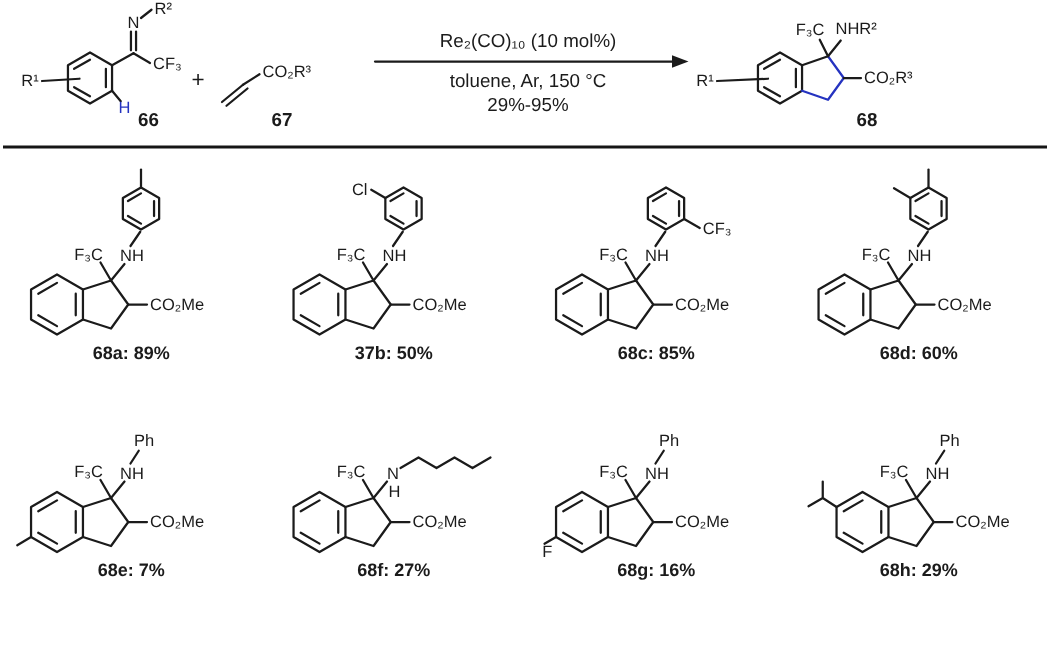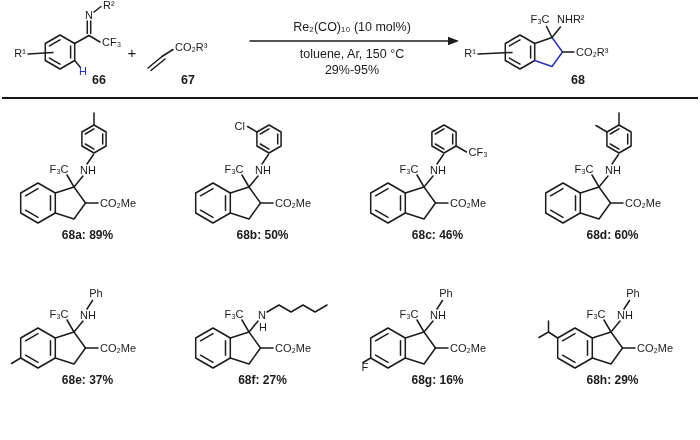--- a/index.html
+++ b/index.html
@@ -118,35 +118,35 @@
     <svg class="mol" viewBox="0 0 160 124">
       <use href="#indane" y="28"></use>
       <line class="bd" x1="79" y1="59" x2="85.5" y2="49.5"></line>
       <use href="#benz" x="86" y="34"></use>
       <line class="bd" x1="73.9" y1="27" x2="64.5" y2="21.5"></line>
       <text class="atm" x="62" y="25" text-anchor="end">Cl</text>
       <text class="atm" x="51" y="68" text-anchor="middle">F₃C</text>
       <text class="atm" x="72" y="69">NH</text>
       <text class="atm" x="92" y="101.5">CO₂Me</text>
     </svg>
-    <div class="caption">68b: 50%</div>
+    <div class="caption">37b: 50%</div>
   </div>
 
   <div class="cell">
     <svg class="mol" viewBox="0 0 160 124">
       <use href="#indane" y="28"></use>
       <line class="bd" x1="79" y1="59" x2="85.5" y2="49.5"></line>
       <use href="#benz" x="86" y="34"></use>
       <line class="bd" x1="98.1" y1="41" x2="108.5" y2="47"></line>
       <text class="atm" x="110.5" y="51">CF₃</text>
       <text class="atm" x="51" y="68" text-anchor="middle">F₃C</text>
       <text class="atm" x="72" y="69">NH</text>
       <text class="atm" x="92" y="101.5">CO₂Me</text>
     </svg>
-    <div class="caption">68c: 46%</div>
+    <div class="caption">68c: 85%</div>
   </div>
 
   <div class="cell">
     <svg class="mol" viewBox="0 0 160 124">
       <use href="#indane" y="28"></use>
       <line class="bd" x1="79" y1="59" x2="85.5" y2="49.5"></line>
       <use href="#benz" x="86" y="34"></use>
       <line class="bd" x1="73.9" y1="27" x2="63" y2="20.5"></line>
       <line class="bd" x1="86" y1="20" x2="86" y2="8"></line>
       <text class="atm" x="51" y="68" text-anchor="middle">F₃C</text>
@@ -159,21 +159,21 @@
   <div class="cell">
     <svg class="mol" viewBox="0 0 160 124">
       <use href="#indane" y="28"></use>
       <line class="bd" x1="79" y1="59" x2="84.5" y2="50.5"></line>
       <text class="atm" x="88" y="47" text-anchor="middle">Ph</text>
       <line class="bd" x1="12.7" y1="108" x2="3.5" y2="113.5"></line>
       <text class="atm" x="51" y="68" text-anchor="middle">F₃C</text>
       <text class="atm" x="72" y="69">NH</text>
       <text class="atm" x="92" y="101.5">CO₂Me</text>
     </svg>
-    <div class="caption">68e: 37%</div>
+    <div class="caption">68e: 7%</div>
   </div>
 
   <div class="cell">
     <svg class="mol" viewBox="0 0 160 124">
       <use href="#indane" y="28"></use>
       <text class="atm" x="79" y="69" text-anchor="middle">N</text>
       <text class="atm" x="80" y="81" text-anchor="middle">H</text>
       <path class="bd" d="M84,62 L96,55 L108,62 L120,55 L132,62 L144,55"></path>
       <text class="atm" x="51" y="68" text-anchor="middle">F₃C</text>
       <text class="atm" x="92" y="101.5">CO₂Me</text>

